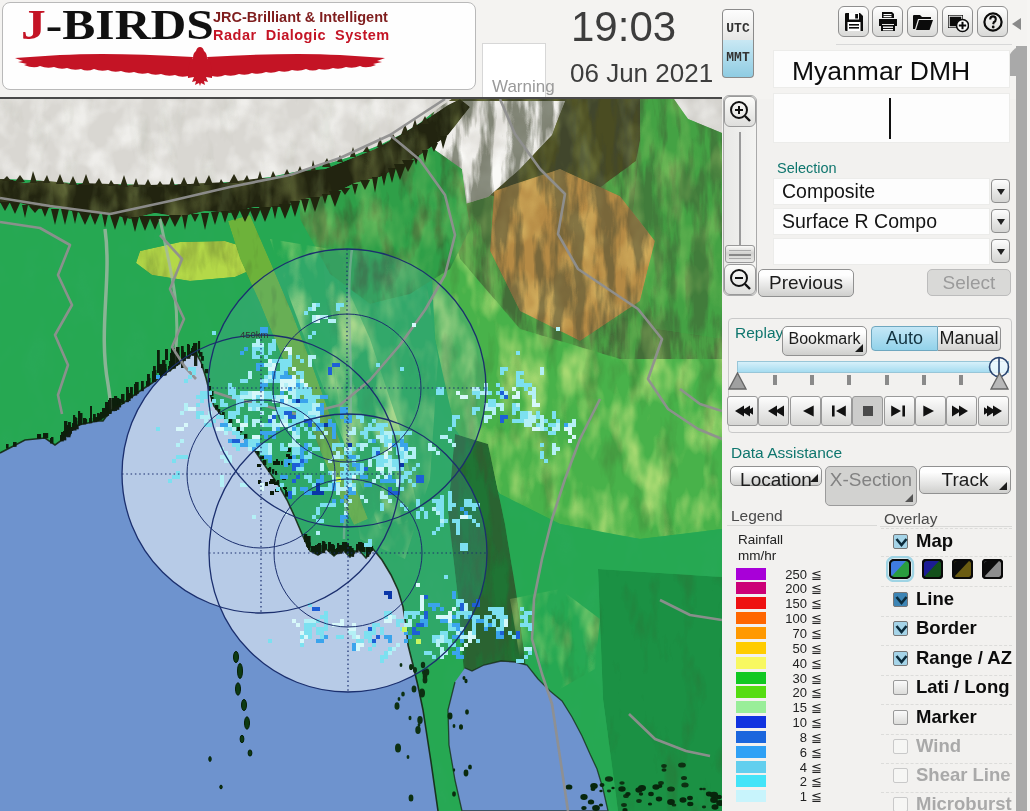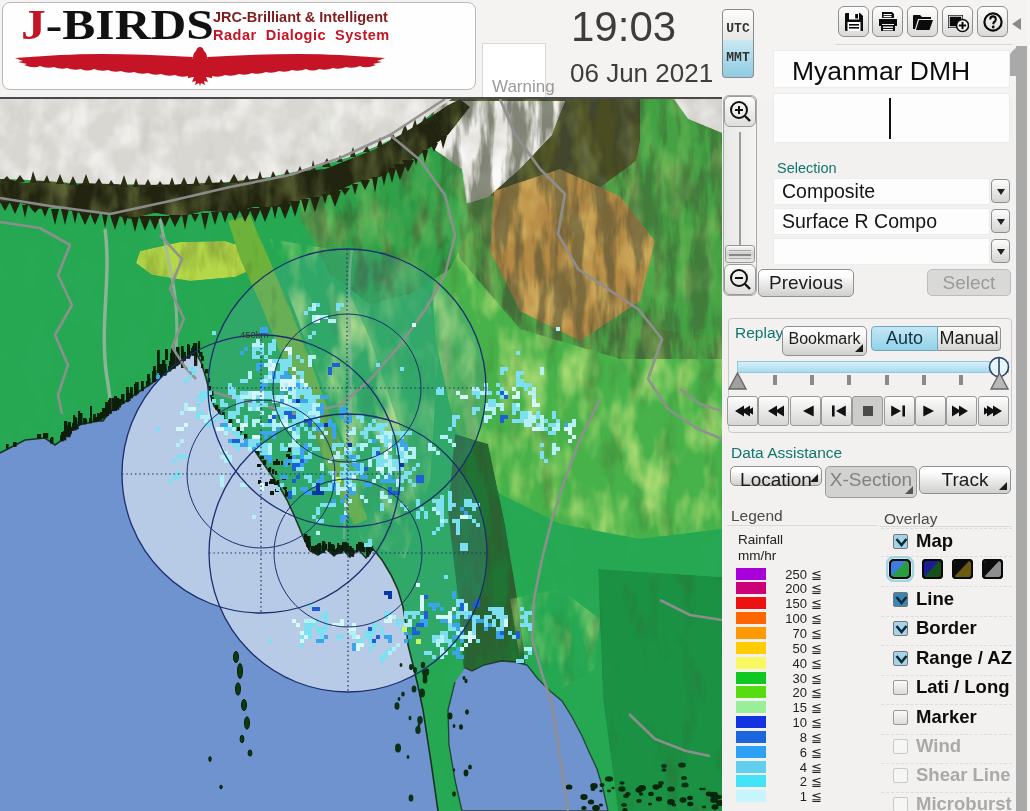--- a/index.html
+++ b/index.html
@@ -2472,21 +2472,21 @@
   </div>
 <div class="pbtn" style="left:978px">
     <svg style="position:absolute;left:5px;top:6px" width="20" height="16" viewBox="0 0 20 16">
       <path d="M6 8 L-3.0199999999999996 2.5 L-3.0199999999999996 13.5 Z" fill="#111"></path>
       <path d="M12 8 L2.9800000000000004 2.5 L2.9800000000000004 13.5 Z" fill="#111"></path>
       <path d="M18 8 L8.98 2.5 L8.98 13.5 Z" fill="#111"></path>
     </svg>
   </div>
 <div class="plabel" style="left:731px;top:444px;font-size:15.5px">Data Assistance</div>
 <div class="btn corner" style="left:730px;top:466px;width:92px;height:20px;font-size:19px;line-height:26px">Location</div>
-<div class="btn pressed corner" style="left:825px;top:466px;width:92px;height:32px;font-size:19px;line-height:26px">X-Section</div>
+<div class="btn pressed corner" style="left:825px;top:466px;width:92px;height:40px;font-size:19px;line-height:26px">X-Section</div>
 <div class="btn corner" style="left:919px;top:466px;width:92px;height:28px;font-size:19px;line-height:26px">Track</div>
 <div class="plabel" style="left:731px;top:507px;font-size:15.5px;color:#4a4a4a">Legend</div>
 <div id="legline"></div>
 <div id="ovlline"></div>
 <div class="abs" style="left:738px;top:532px;font-size:13.5px;color:#222">Rainfall</div>
 <div class="abs" style="left:738px;top:548px;font-size:13.5px;color:#222">mm/hr</div>
 <div class="lsw" style="top:567.5px;background:#a800d8"></div>
 <div class="lnum" style="left:747px;top:566.5px">250</div>
 <div class="lle" style="left:811px;top:566.5px">≦</div>
 <div class="lsw" style="top:582.4px;background:#cc0077"></div>

